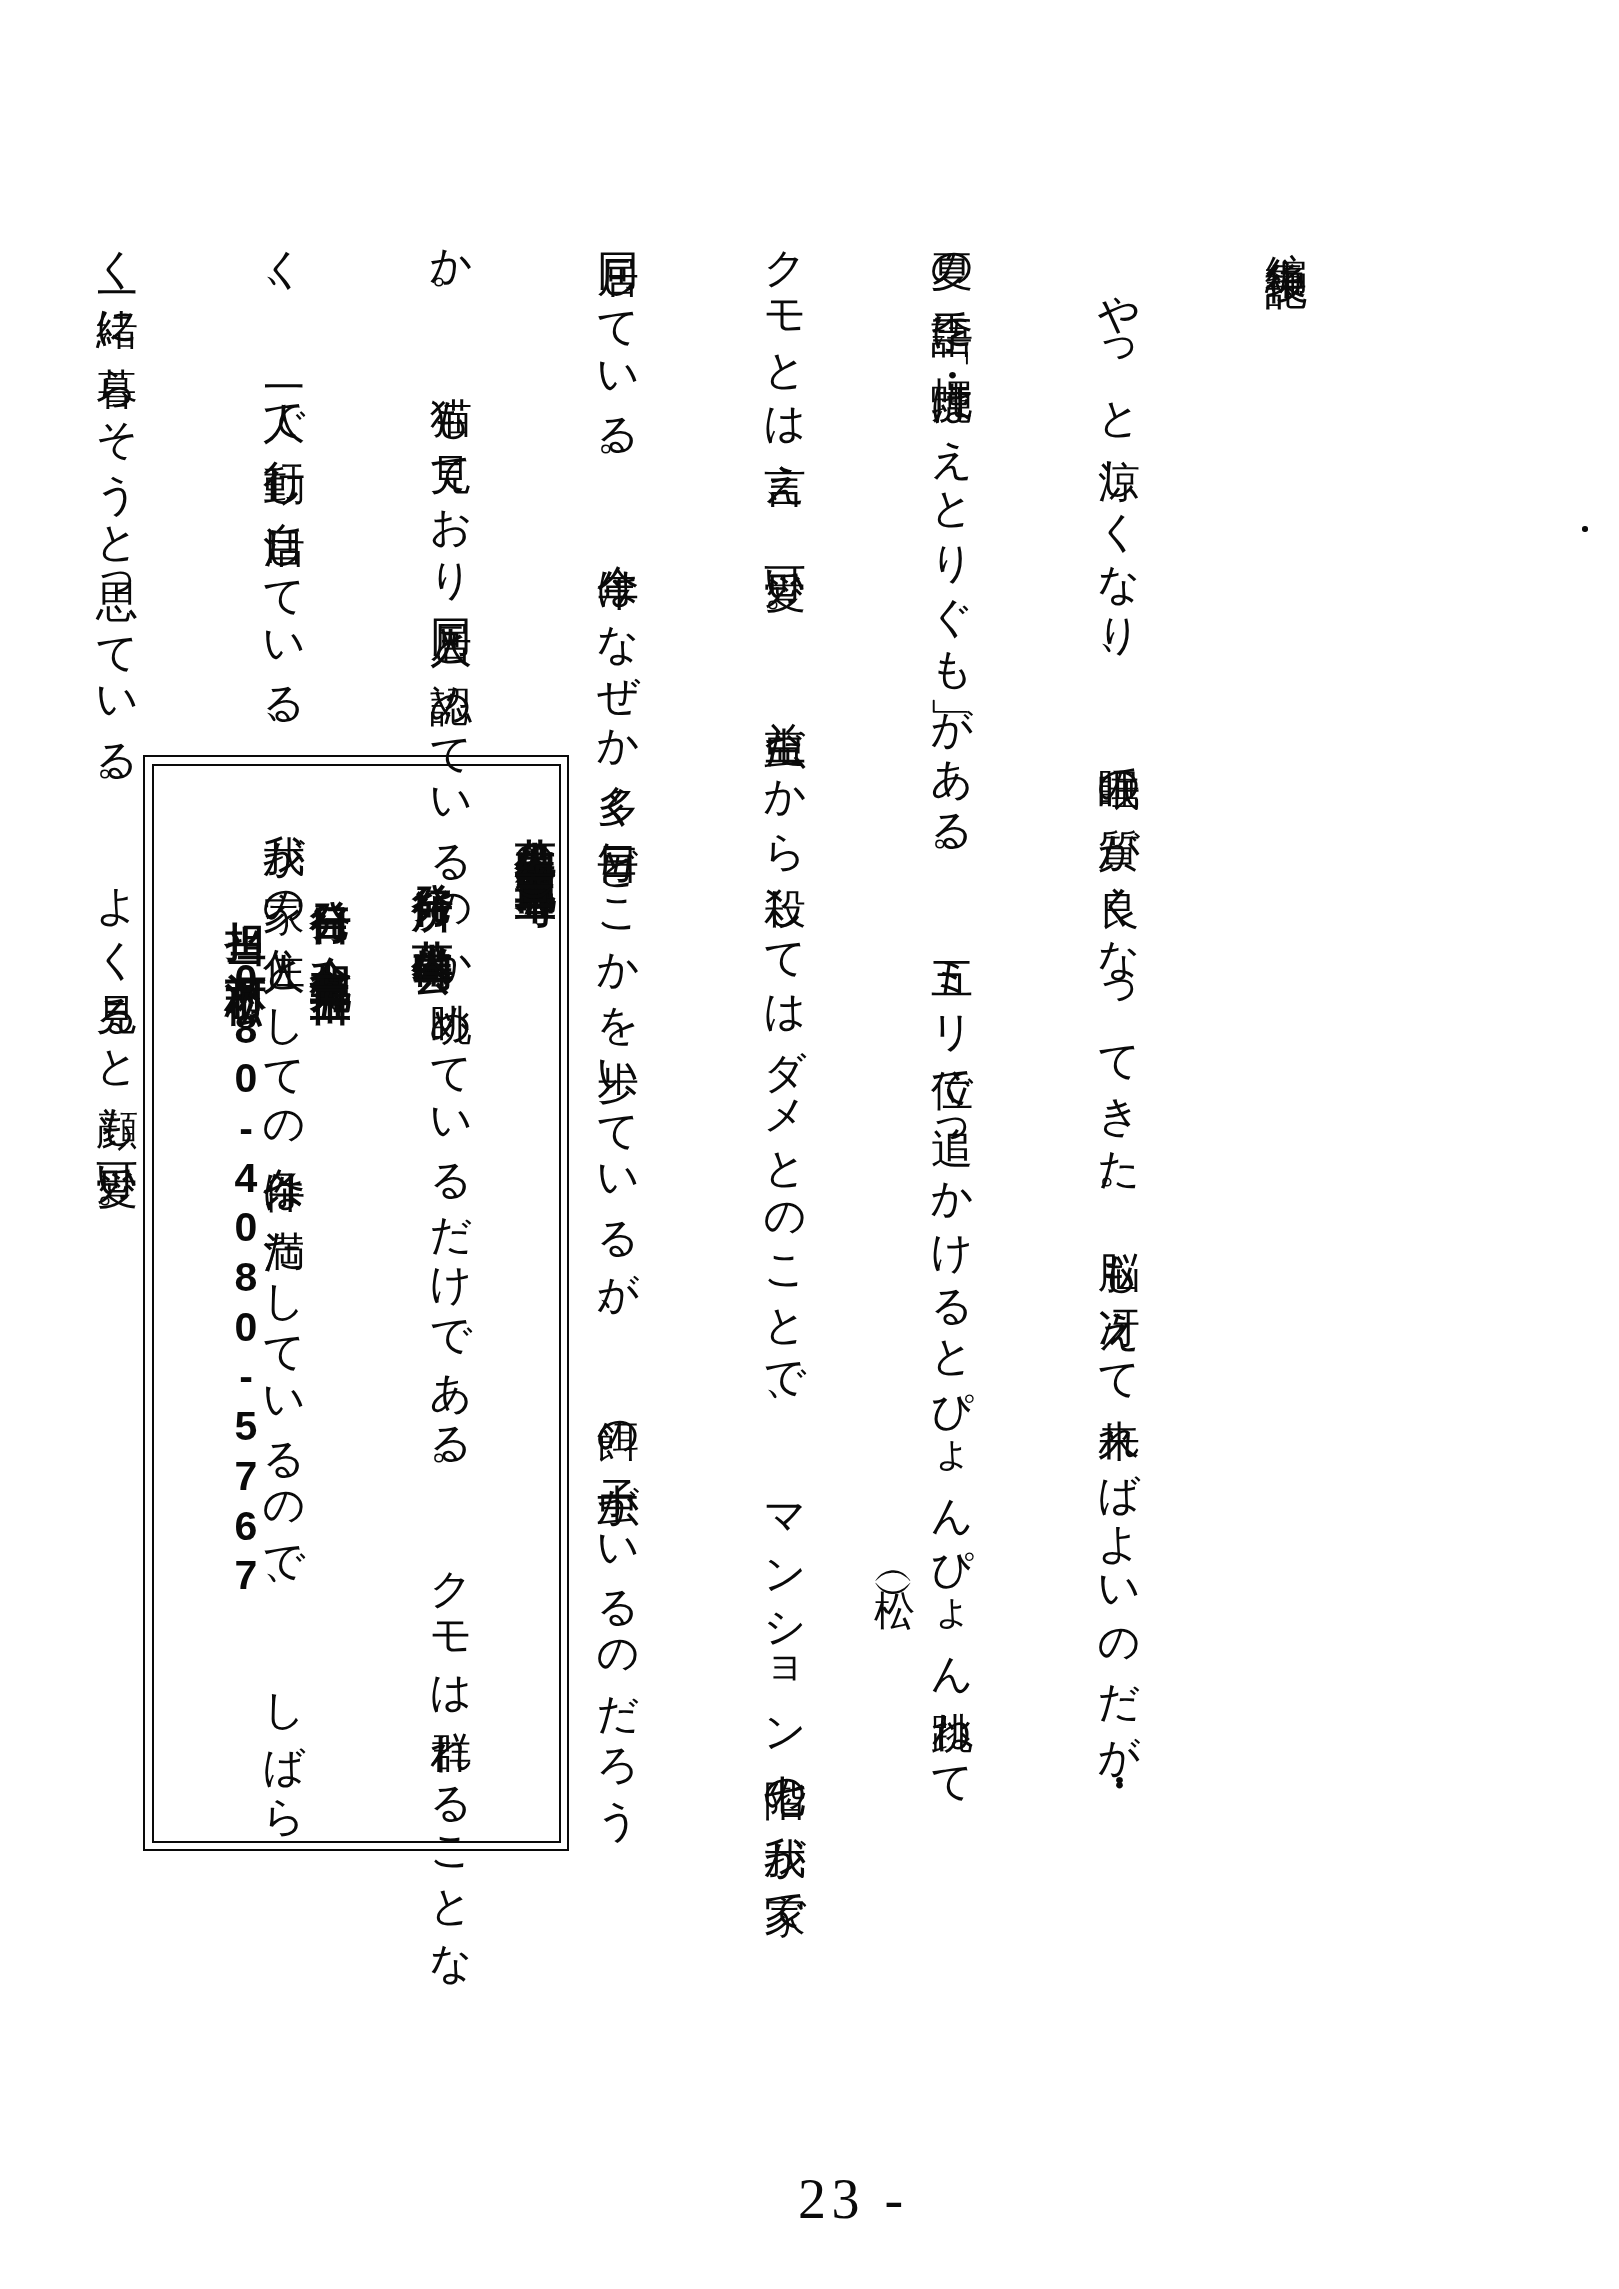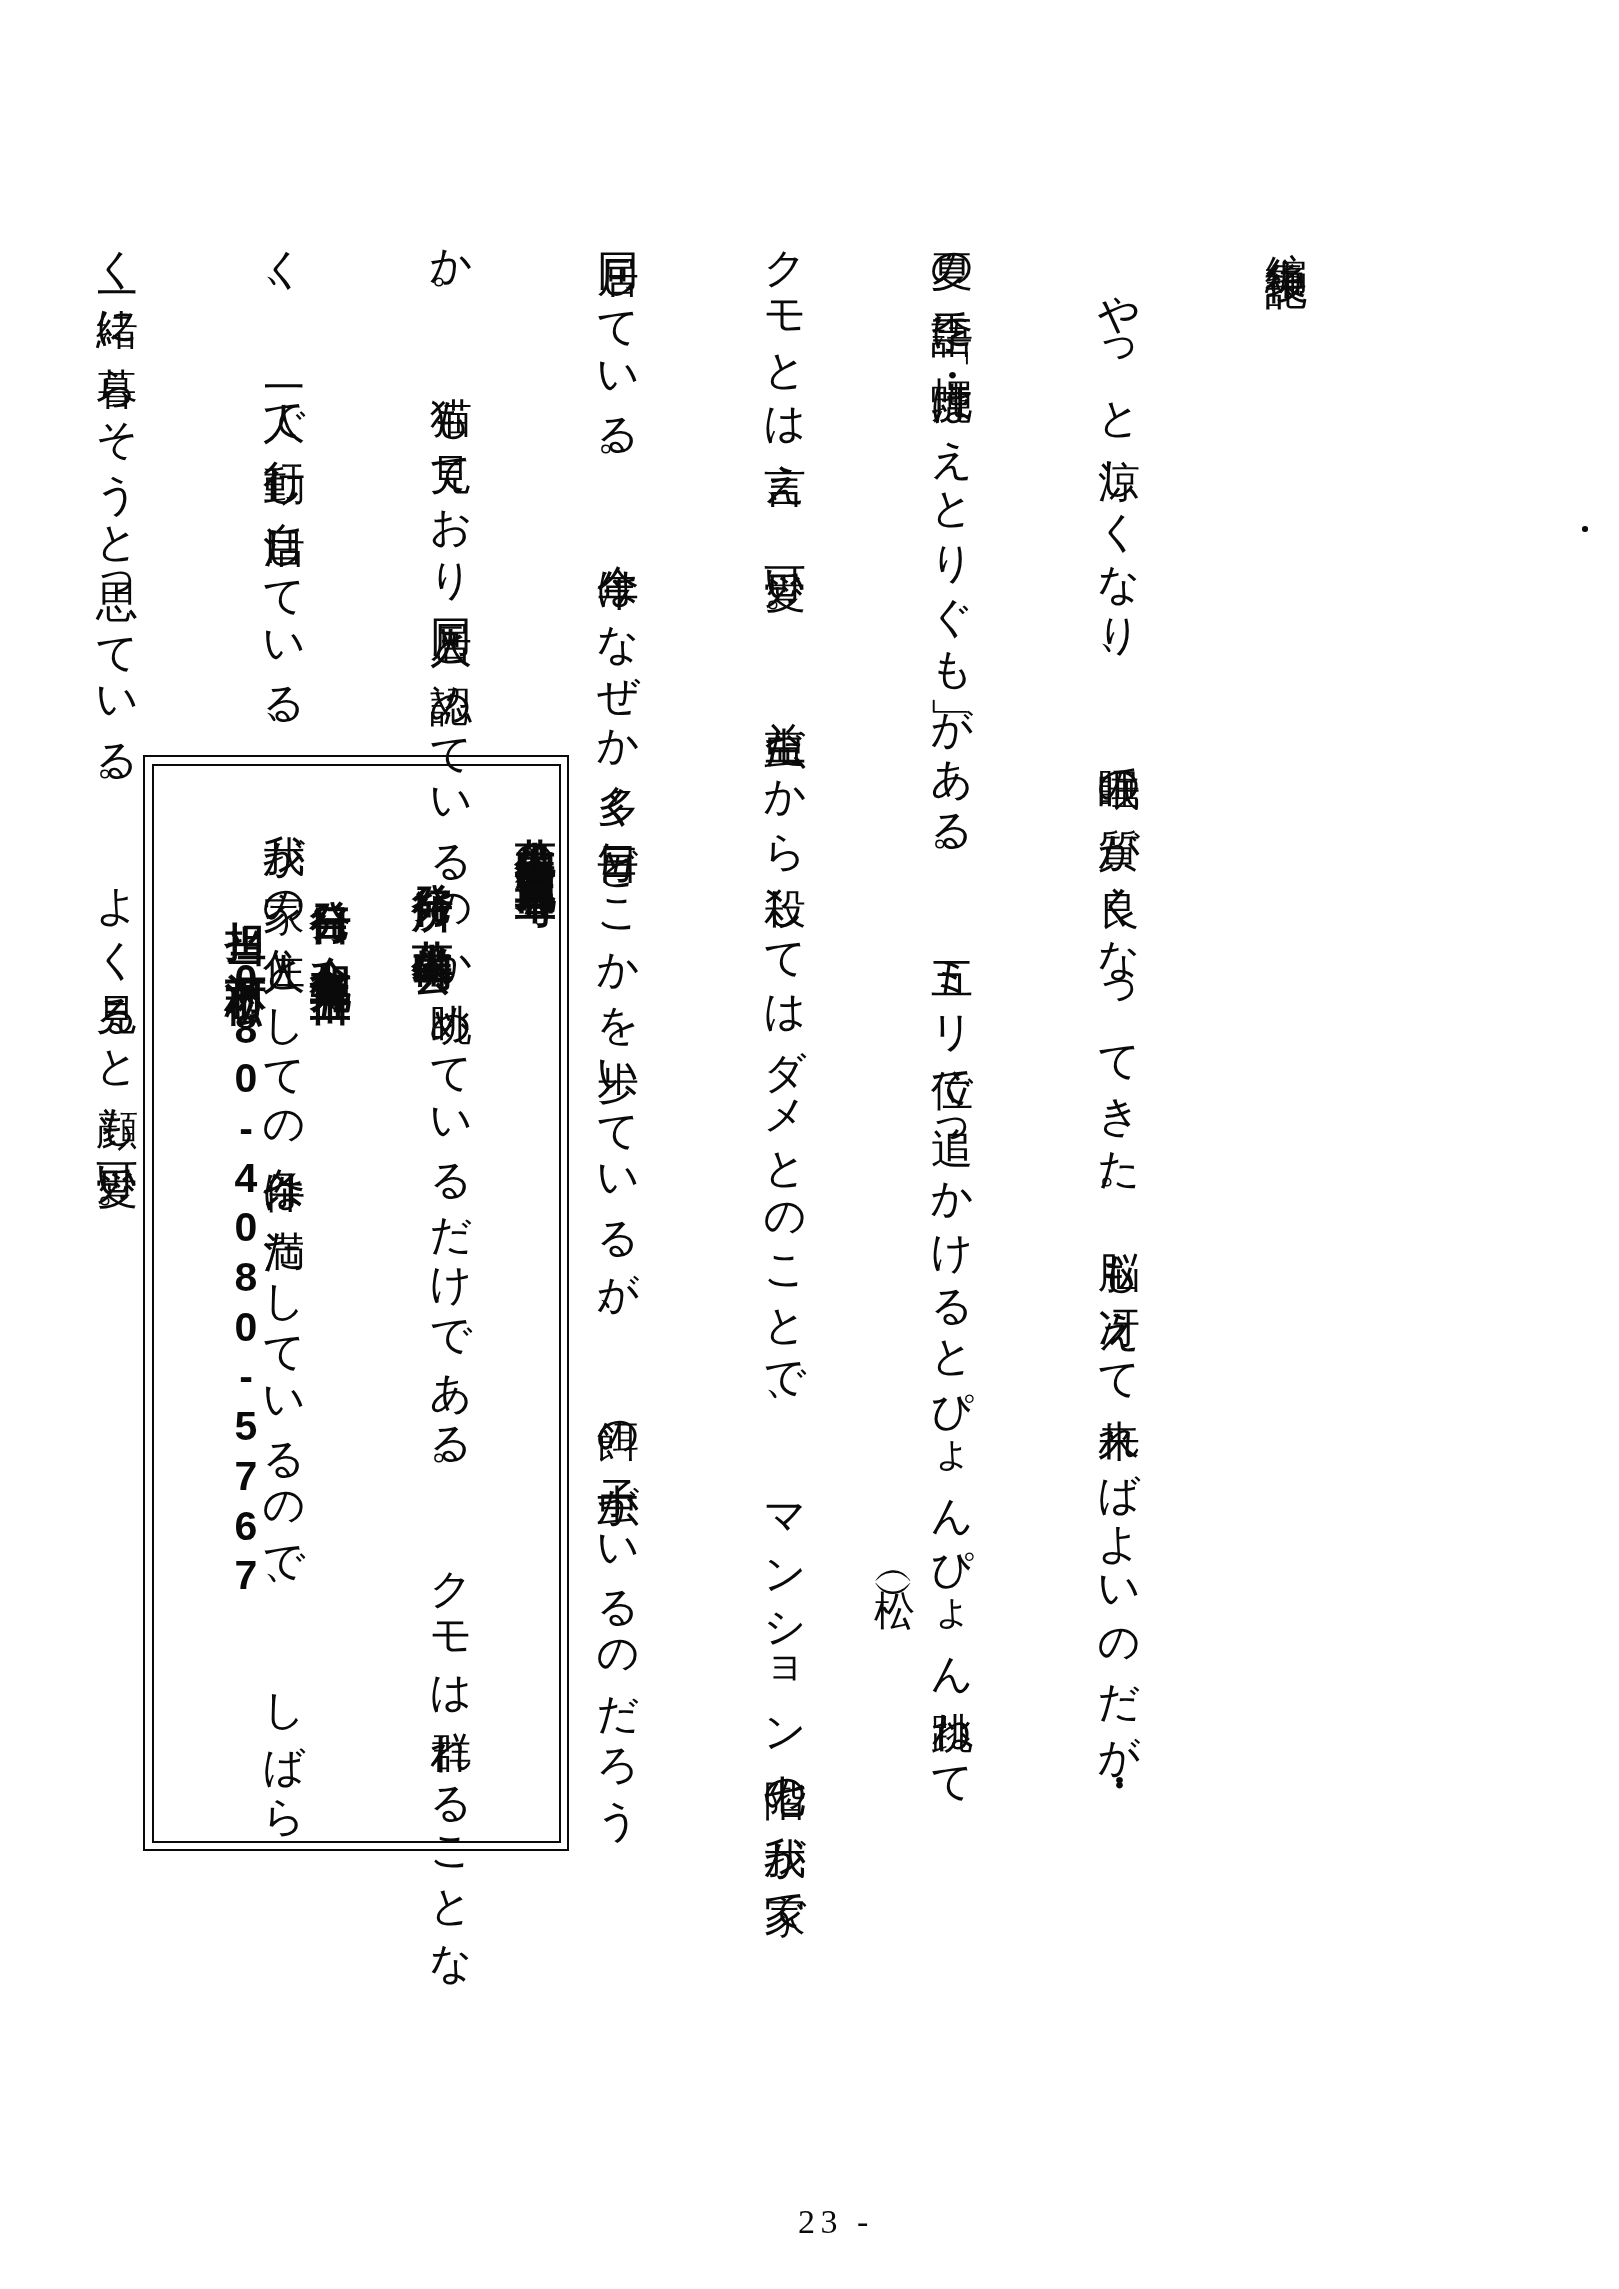--- a/index.html
+++ b/index.html
@@ -80,24 +80,23 @@
   .colophon-line-0 { left: 364px; top:  48px; }
   .colophon-line-1 { left: 261px; top: 94px; }
   .colophon-line-2 { left: 159px; top: 111px; }
   .colophon-line-3 { left:  74px; top: 132px; }
 
   
   .page-number {
     position: absolute;
     left: 798px;
     top: 2167px;
-    font-size: 34px;
+    font-size: 56px;
     letter-spacing: 5.5px;
     font-family: "Liberation Serif", "DejaVu Serif", serif;
-    margin-top: 36px;
   }
 
   
   .speck {
     position: absolute;
     left: 1582px;
     top: 526px;
     width: 5.5px;
     height: 5.5px;
     background: #0a0a0a;

